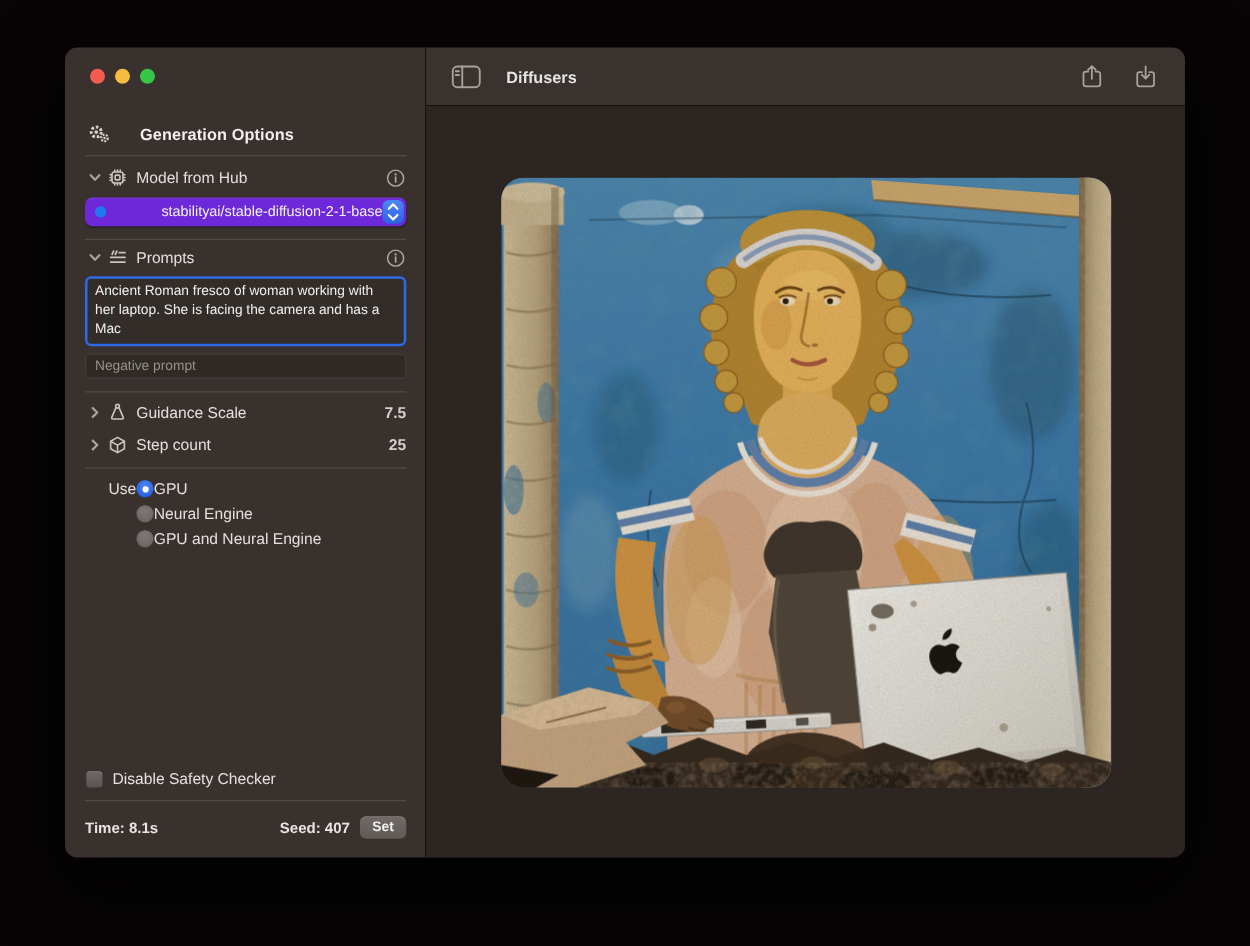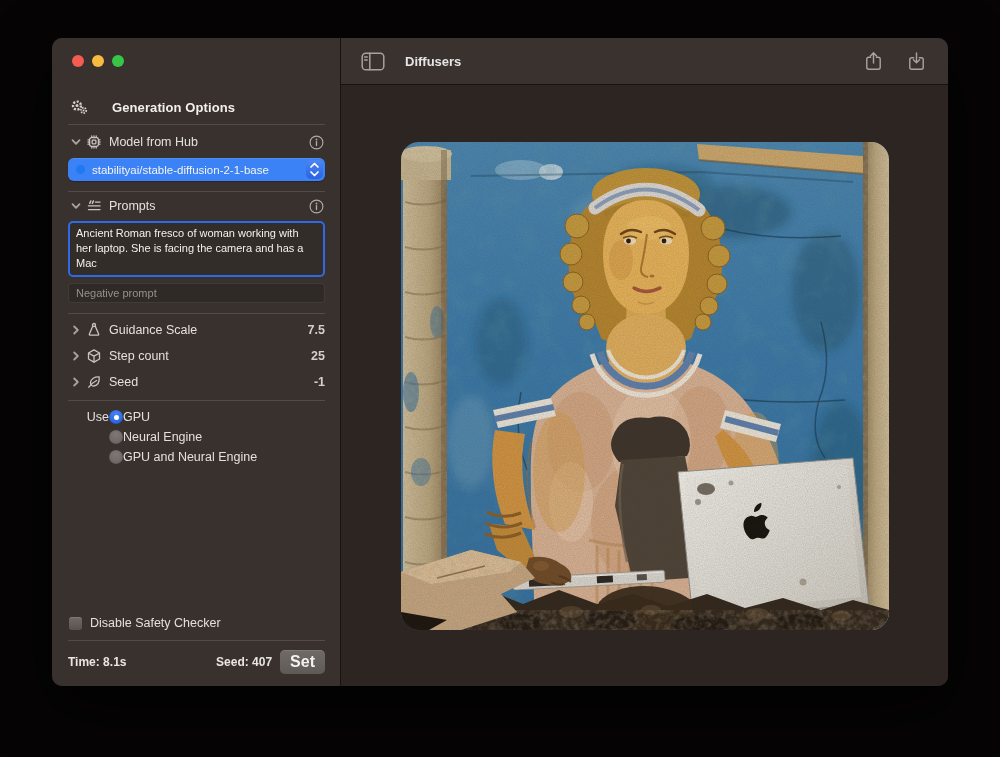--- a/index.html
+++ b/index.html
@@ -15,21 +15,21 @@
   .gen-title { font-size:13px; font-weight:700; color:#f2efed; letter-spacing:.1px; }
   .divider { height:1px; background:rgba(255,255,255,.13); margin-top:9px; }
   .sec-row { margin-top:8px; height:18px; gap:0; }
   .chev { width:15px; display:flex; justify-content:center; flex-shrink:0; }
   .sec-icon { width:22px; display:flex; justify-content:center; flex-shrink:0; }
   .sec-label { font-size:12.5px; font-weight:500; color:#e3e0dd; margin-left:4px; }
   .spacer { flex:1; }
   .val { font-size:12.5px; font-weight:600; color:#d4d0cd; }
   .info { width:17px; height:17px; flex-shrink:0; }
 
-  .dropdown { margin-top:7px; height:23px; background:#3b82f6; border-radius:6px; display:flex; align-items:center; box-shadow:inset 0 .5px 0 rgba(255,255,255,.18), 0 1px 1px rgba(0,0,0,.25); }
+  .dropdown { margin-top:7px; height:23px; background:#6d28d9; border-radius:6px; display:flex; align-items:center; box-shadow:inset 0 .5px 0 rgba(255,255,255,.18), 0 1px 1px rgba(0,0,0,.25);text-align:right; }
   .dot { width:9px; height:9px; border-radius:50%; background:#1f79f0; margin-left:8px; flex-shrink:0; }
   .dd-text { font-size:11.5px; color:#f5f3f1; margin-left:7px; flex:1; white-space:nowrap; overflow:hidden; }
   .stepper { width:17px; height:19px; border-radius:5px; background:linear-gradient(#4d86f3,#2b62e2); margin-right:2px; flex-shrink:0; display:flex; flex-direction:column; align-items:center; justify-content:center; gap:1px; }
 
   .prompt-box { margin-top:6px; height:56px; width:100%; background:#332d2a; border:2px solid #2f6ae6; border-radius:5px; color:#f2f0ee; font-family:"Liberation Sans",sans-serif; font-size:11px; line-height:1.35; padding:3px 6px; resize:none; outline:none; }
   .neg-input { margin-top:6px; height:20px; width:100%; background:rgba(0,0,0,.14); border:1px solid rgba(255,255,255,.08); border-radius:4px; font-family:"Liberation Sans",sans-serif; font-size:11px; color:#e5e2df; padding:0 7px; outline:none; }
   .neg-input::placeholder { color:#94908c; }
 
   .use-row { margin-top:8px; height:16px; padding-left:17px; gap:0;text-align:right; }
   .use-row.sub { margin-top:4px; }
@@ -38,21 +38,21 @@
   .radio.on { background:radial-gradient(circle at 50% 28%, #4b84f4, #1f58dc); }
   .radio.on::after { content:""; position:absolute; left:4.5px; top:4.5px; width:5px; height:5px; border-radius:50%; background:#fff; }
   .radio-label { font-size:12.5px; color:#e3e0dd; }
 
   .safety-row { height:16px; gap:8px; padding-left:1px; }
   .checkbox { width:13px; height:13px; border-radius:3px; background:linear-gradient(#6f6a67,#585350); box-shadow:inset 0 .5px 0 rgba(255,255,255,.22); flex-shrink:0; }
 
   .generate { margin-top:8px; height:21px; border:none; border-radius:6px; background:linear-gradient(#2b6aec,#2159dd); color:#fff; font-family:"Liberation Sans",sans-serif; font-size:13px; font-weight:700; cursor:pointer; box-shadow:inset 0 .5px 0 rgba(255,255,255,.25); }
   .status-row { margin-top:11px; margin-bottom:15px; height:19px; }
   .status-text { font-size:12px; font-weight:600; color:#e8e5e2; }
-  .set-btn { margin-left:8px; border:none; border-radius:5px; background:linear-gradient(#716b68,#605a57); color:#f3f1ef; font-family:"Liberation Sans",sans-serif; font-size:16px; font-weight:700; padding:3px 10px; cursor:pointer; box-shadow:inset 0 .5px 0 rgba(255,255,255,.2); }
+  .set-btn { margin-left:8px; border:none; border-radius:5px; background:linear-gradient(#716b68,#605a57); color:#f3f1ef; font-family:"Liberation Sans",sans-serif; font-size:11px; font-weight:700; padding:3px 10px; cursor:pointer; box-shadow:inset 0 .5px 0 rgba(255,255,255,.2); }
 
   
   .main { flex:1; display:flex; flex-direction:column; min-width:0; }
   .toolbar { height:47px; flex:0 0 47px; background:#3a322f; border-bottom:1px solid #17120f; display:flex; align-items:center; padding:0 20px; }
   .tb-title { font-size:13px; font-weight:700; color:#e5e5e5; margin-left:20px; }
   .tb-btn { background:none; border:none; cursor:pointer; padding:0; display:flex; align-items:center; }
   .tb-right { display:flex; gap:20px; margin-left:auto; }
   .content { flex:1; background:#2d2522; display:flex; align-items:center; justify-content:center; }
   .art { width:488px; height:488px; border-radius:18px; overflow:hidden; flex-shrink:0; }
 
@@ -178,36 +178,20 @@
         <svg width="16" height="16" viewBox="0 0 16 16" class="sicon">
           <path d="M8 1.9 L13.5 5 V11 L8 14.1 L2.5 11 V5 Z"></path>
           <path d="M2.7 5.2 L8 8.1 L13.3 5.2 M8 8.1 V13.9"></path>
         </svg>
       </span>
       <span class="sec-label">Step count</span>
       <span class="spacer"></span>
       <span class="val">25</span>
     </div>
 
-    <div class="row sec-row">
-      <span class="chev">
-        <svg width="14" height="14" viewBox="0 0 14 14">
-            <path d="M5.2 3.5 L8.8 7 L5.2 10.5" stroke="#a9a39f" stroke-width="1.8" fill="none" stroke-linecap="round" stroke-linejoin="round"></path>
-          </svg>
-      </span>
-      <span class="sec-icon">
-        <svg width="16" height="16" viewBox="0 0 16 16" class="sicon">
-          <path d="M13.2 3 C8.6 2.6 5 4.9 4.5 8.3 C4.2 10.6 5.8 12.3 7.9 12 C11.5 11.6 13.5 8.2 13.2 3 Z"></path>
-          <path d="M2.8 13.2 C4.8 10.4 7.6 8.1 10.6 6.5"></path>
-        </svg>
-      </span>
-      <span class="sec-label">Seed</span>
-      <span class="spacer"></span>
-      <span class="val">-1</span>
-    </div>
 
     <div class="divider"></div>
 
 
     <div class="row use-row">
       <span class="use-word">Use</span>
       <span class="radio on"></span>
       <span class="radio-label">GPU</span>
     </div>
     <div class="row use-row sub">

